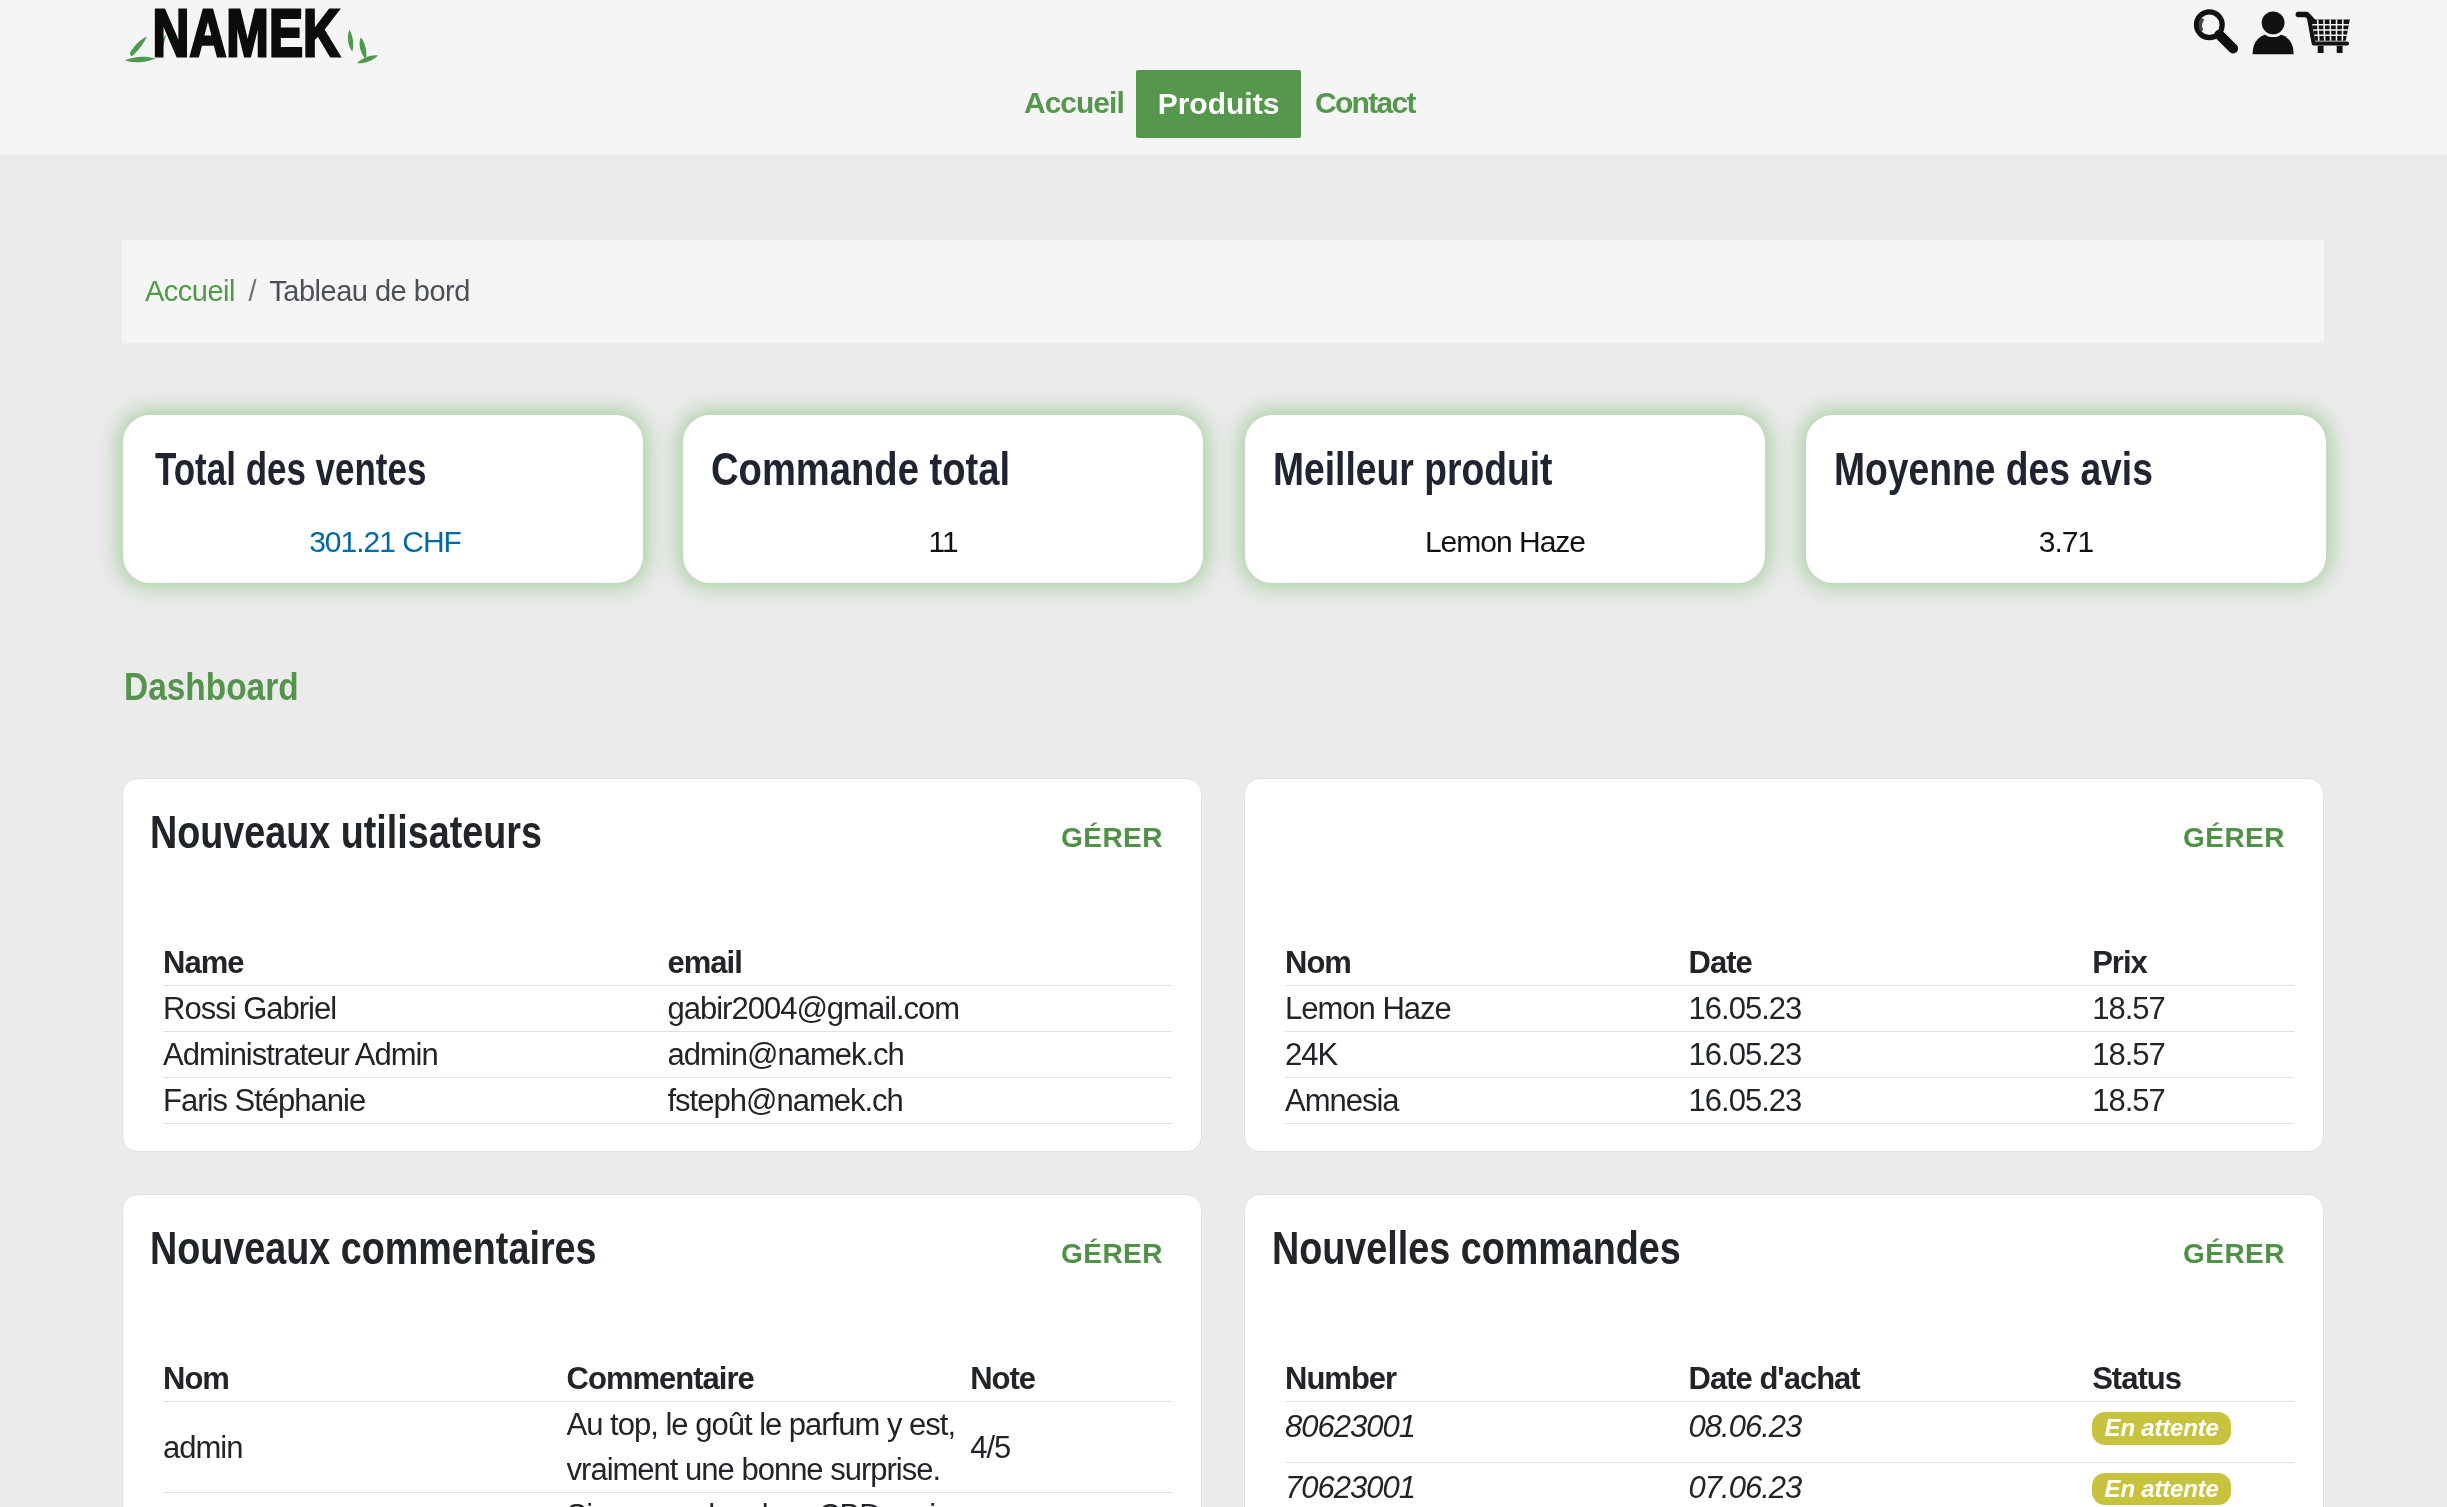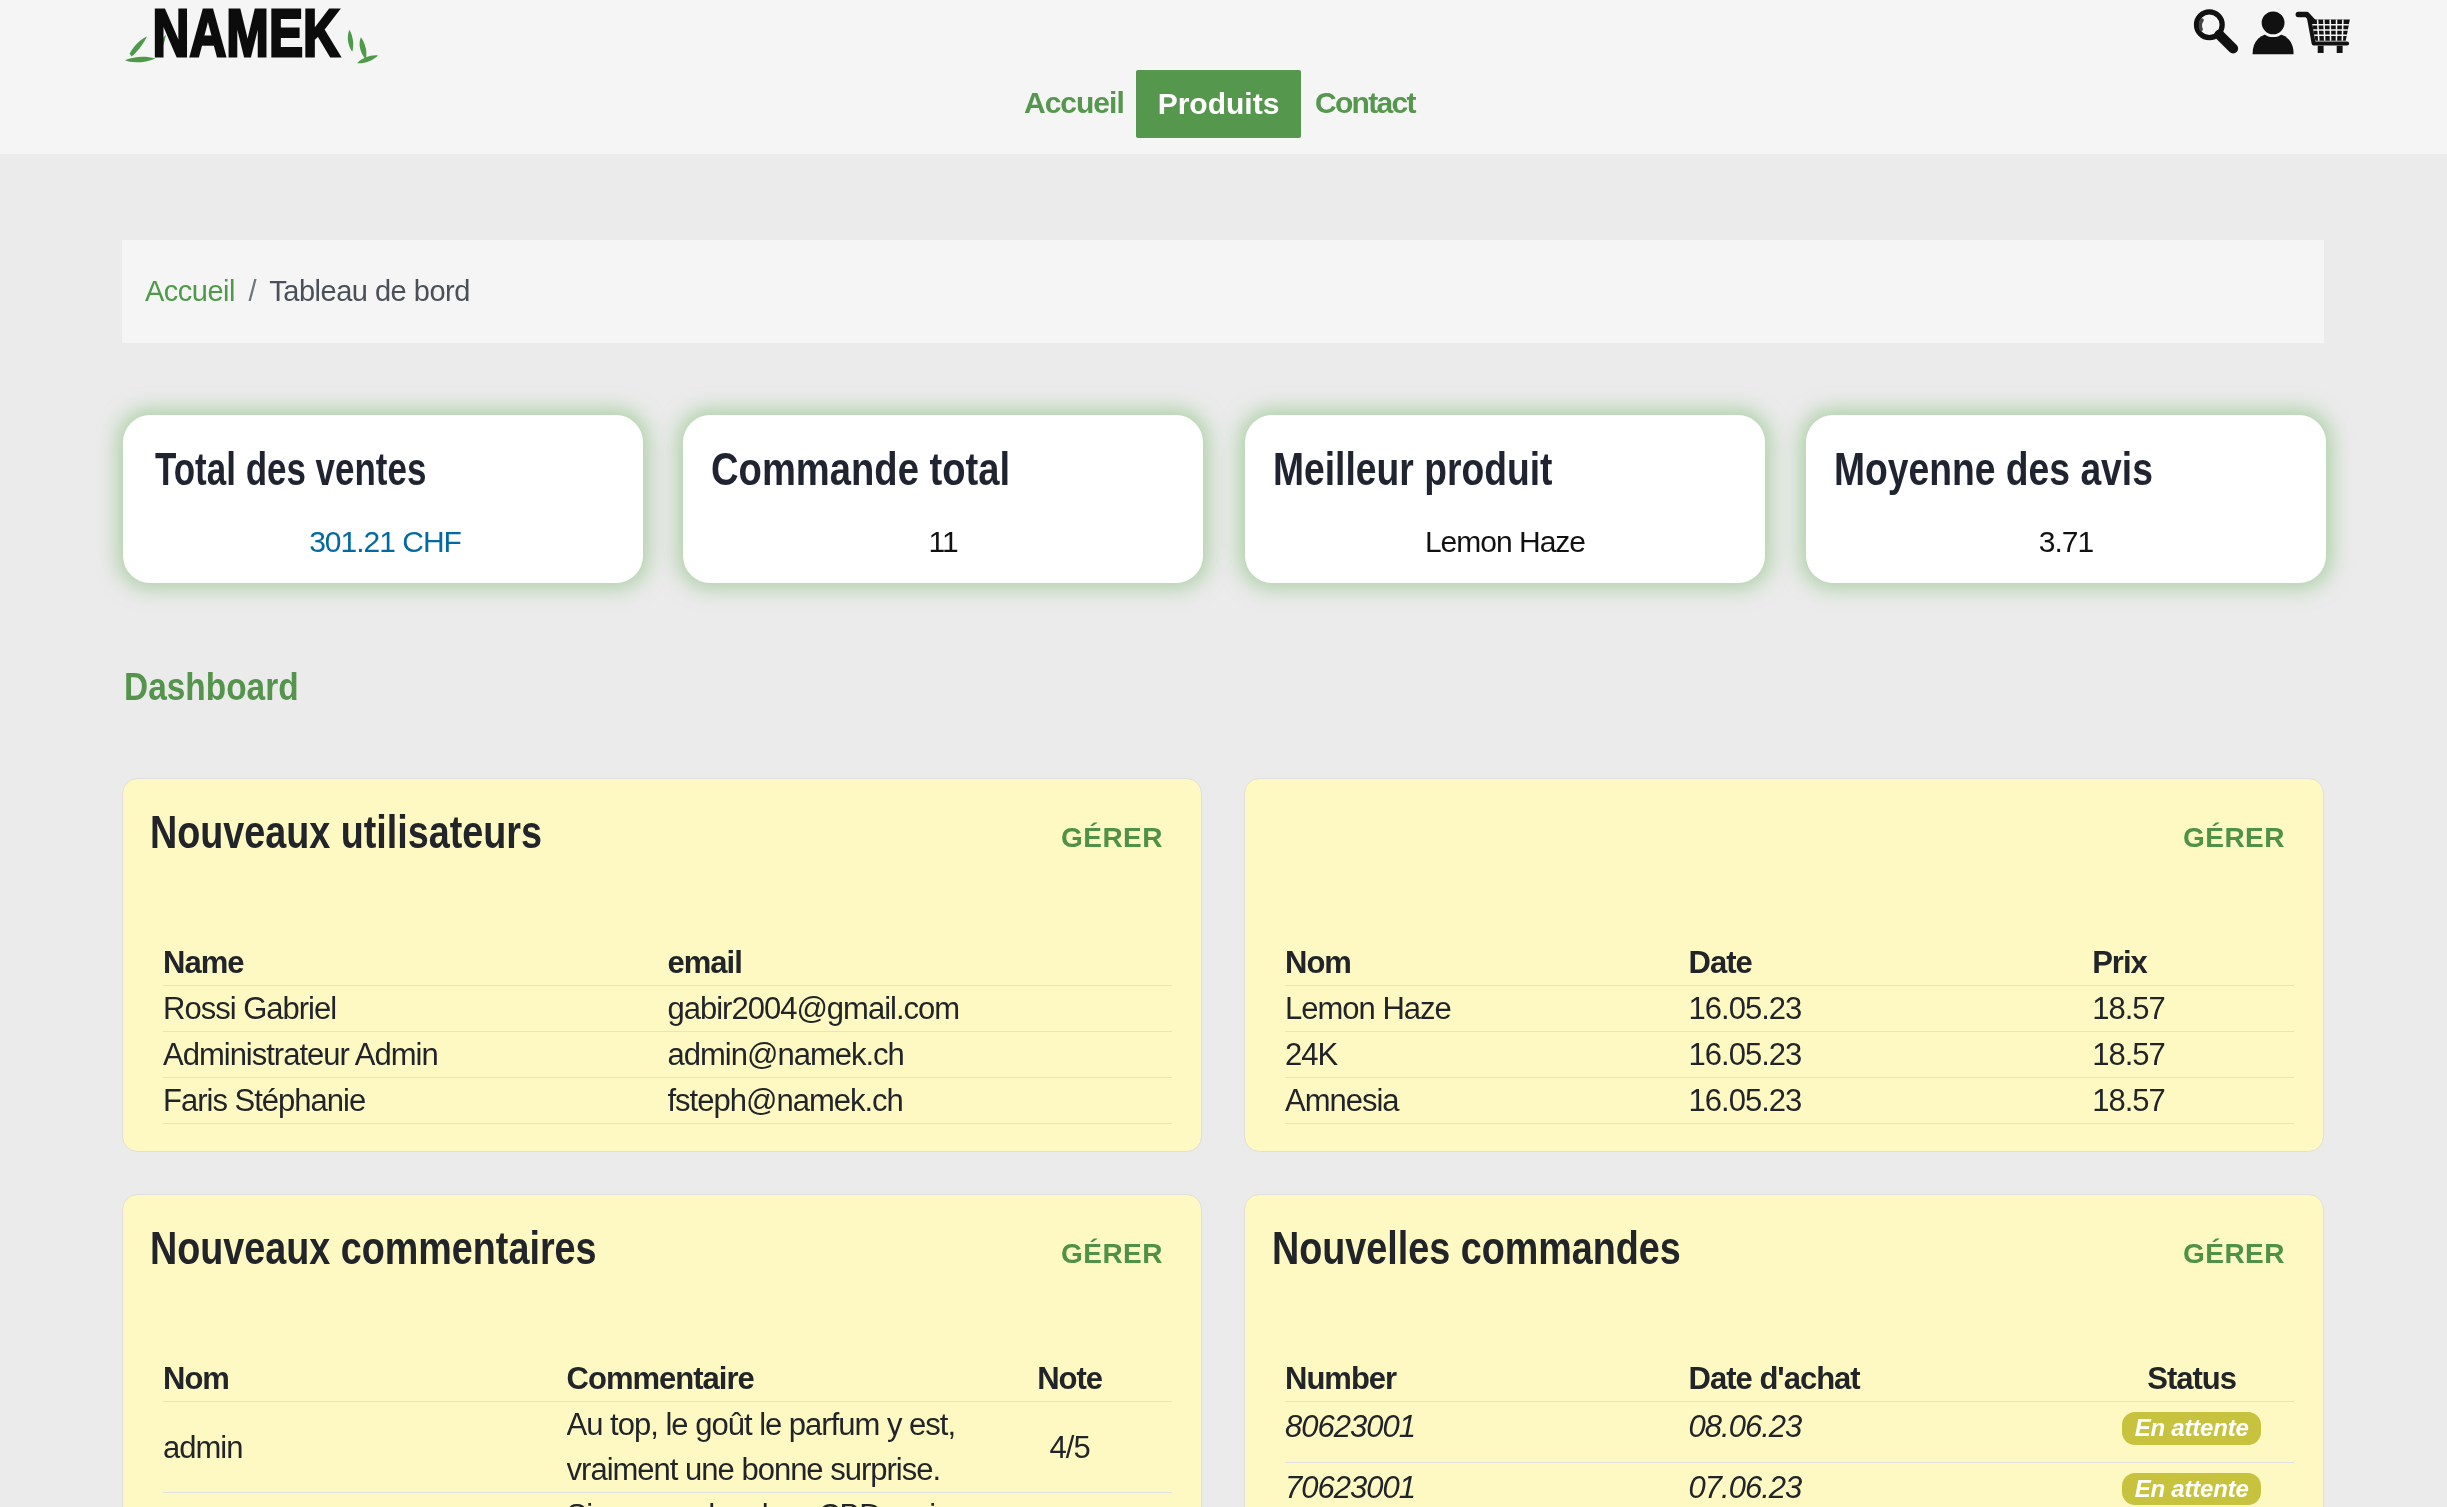--- a/index.html
+++ b/index.html
@@ -45,21 +45,21 @@
   .sx2 { display:inline-block; transform:scaleX(0.82); transform-origin:0 0; white-space:nowrap; }
   .stat .val { margin-top:23px; text-align:center; font-size:30px; line-height:44px; color:#111; letter-spacing:-1px; }
   .stat .red { color:#0369a1; }
   h1.dash {
     position:absolute; left:124px; top:666px;
     font-size:38px; font-weight:bold; color:#55944c;
   }
   
   .panel {
     position:absolute; width:1080px; height:374px;
-    background:#fef9c3; border:1.9px solid #dedede; border-radius:15.3px;
+    background:#ffffff; border:1.9px solid #dedede; border-radius:15.3px;
   }
   .panel h2 {
     position:absolute; left:27px; top:26px;
     font-size:46px; font-weight:bold; color:#212529;
   }
   .panel .gerer {
     position:absolute; right:38px; top:43px;
     font-size:28px; font-weight:bold; color:#4e9147; letter-spacing:0.5px;
   }
   .panel table {
@@ -67,21 +67,21 @@
     width:1009px; border-collapse:collapse; table-layout:fixed;
   }
   .panel th, .panel td {
     font-size:31px; line-height:45px; font-weight:normal; letter-spacing:-1px;
     text-align:left; padding:0;
     border-bottom:1.9px solid #dee2e6; color:#212529;
     overflow:hidden; white-space:nowrap;
   }
   .panel th { font-weight:bold; }
   .panel td.wrap { white-space:normal; }
-  .panel .tr { text-align:center; padding-right:2.9px !important; }
+  .panel .tr { text-align:left; padding-right:2.9px !important; }
   .badge {
     display:inline-block; background:#c8c33f; color:#fff;
     font-size:24px; font-weight:bold; line-height:32.5px; height:32.5px;
     border-radius:13px; padding:0 12.4px; vertical-align:middle; letter-spacing:-0.2px;
   }
   .badge-row td { padding-top:8.6px; padding-bottom:17px; line-height:32.5px;font-style:italic; }
 </style>
 </head>
 <body>
 

